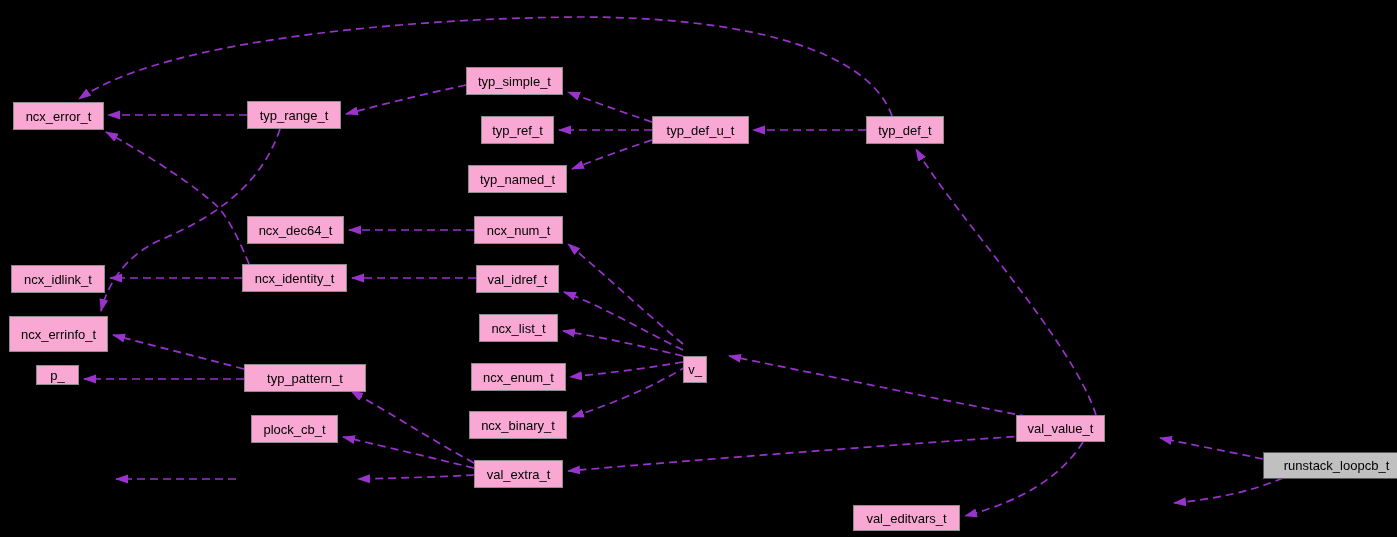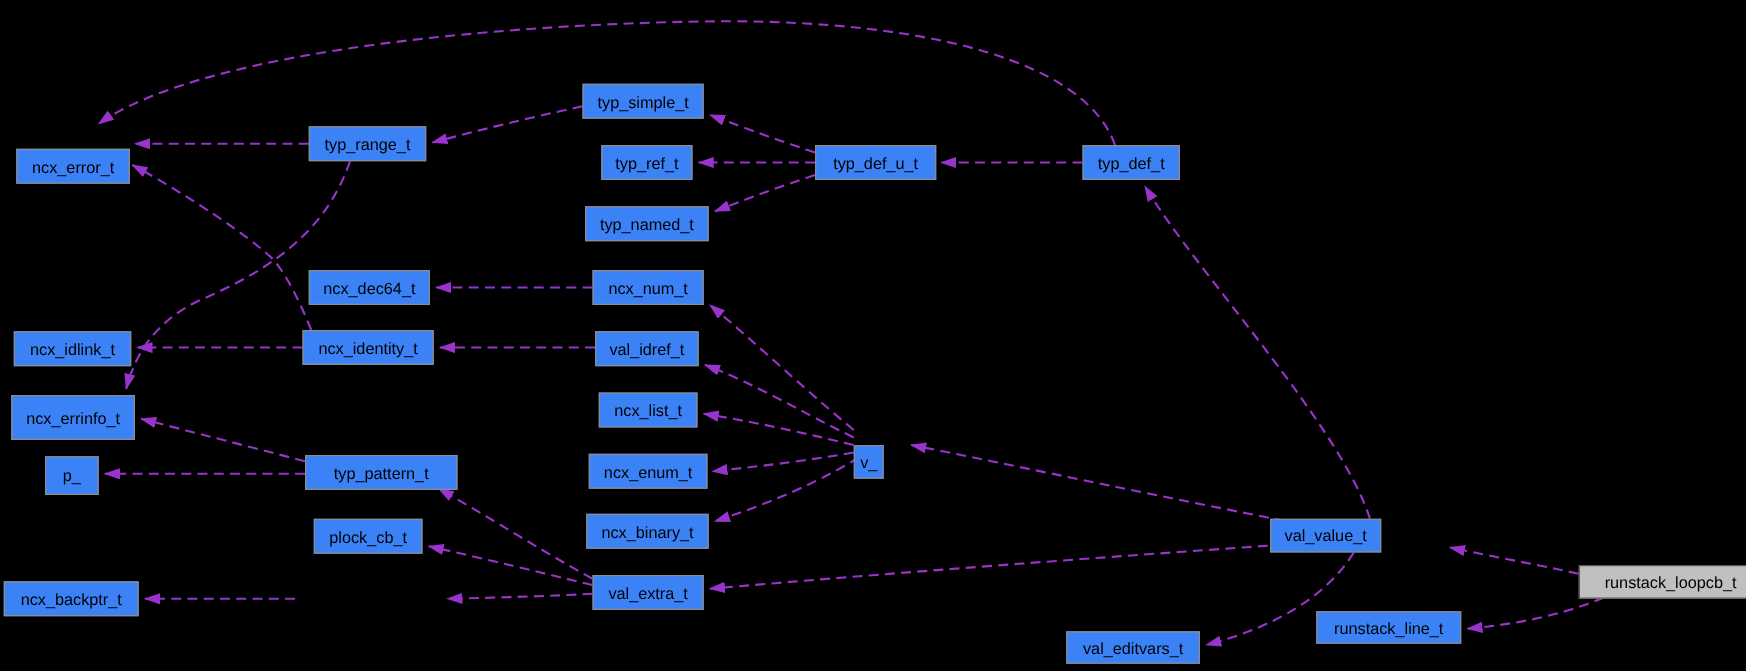--- a/index.html
+++ b/index.html
@@ -13,21 +13,21 @@
   .graph svg{position:absolute;left:0;top:0;}
   .edge{
     fill:none;
     stroke:#9933cc;
     stroke-width:1.7;
     stroke-dasharray:8 5;
   }
   .node{
     position:absolute;
     box-sizing:border-box;
-    background:#3b82f6;
+    background:#f9a8d4;
     border:1.5px solid #8c8c8c;
     color:#000;
     font-size:13px;
     display:flex;
     align-items:center;
     justify-content:center;
     white-space:nowrap;
     z-index:2;
     cursor:pointer;
   }
@@ -72,21 +72,21 @@
     <path class="edge" d="M 474 463 C 432 440 392 414 351 391" marker-end="url(#arrow)"></path>
     <path class="edge" d="M 474 468 C 432 458 392 448 343 437" marker-end="url(#arrow)"></path>
     <path class="edge" d="M 474 475 C 438 477 400 478 358 479" marker-end="url(#arrow)"></path>
     <path class="edge" d="M 236 479 L 116 479" marker-end="url(#arrow)"></path>
     <path class="edge" d="M 1066 433 C 890 445 705 459 568 471" marker-end="url(#arrow)"></path>
     <path class="edge" d="M 1083 442 C 1062 476 1022 501 965 516" marker-end="url(#arrow)"></path>
     <path class="edge" d="M 1263 459 C 1226 451 1193 445 1160 438" marker-end="url(#arrow)"></path>
     <path class="edge" d="M 1283 478 C 1250 492 1215 499 1174 503" marker-end="url(#arrow)"></path>
   </svg>
 
-  <div class="node" style="left:13px;top:119px;width:91px;height:28px">
+  <div class="node" style="left:13px;top:102px;width:91px;height:28px">
       <span>ncx_error_t</span>
     </div>
   <div class="node" style="left:247px;top:101px;width:94px;height:28px">
       <span>typ_range_t</span>
     </div>
   <div class="node" style="left:466px;top:67px;width:97px;height:28px">
       <span>typ_simple_t</span>
     </div>
   <div class="node" style="left:481px;top:116px;width:73px;height:28px">
       <span>typ_ref_t</span>
@@ -117,47 +117,41 @@
     </div>
   <div class="node" style="left:9px;top:316px;width:99px;height:36px">
       <span>ncx_errinfo_t</span>
     </div>
   <div class="node" style="left:479px;top:314px;width:79px;height:28px">
       <span>ncx_list_t</span>
     </div>
   <div class="node" style="left:683px;top:356px;width:24px;height:27px">
       <span>v_</span>
     </div>
-  <div class="node" style="left:36px;top:365px;width:43px;height:31px">
+  <div class="node" style="left:36px;top:365px;width:43px;height:20px">
       <span>p_</span>
     </div>
   <div class="node" style="left:244px;top:364px;width:122px;height:28px">
       <span>typ_pattern_t</span>
     </div>
   <div class="node" style="left:471px;top:363px;width:95px;height:28px">
       <span>ncx_enum_t</span>
     </div>
   <div class="node" style="left:251px;top:415px;width:87px;height:28px">
       <span>plock_cb_t</span>
     </div>
   <div class="node" style="left:469px;top:411px;width:98px;height:28px">
       <span>ncx_binary_t</span>
     </div>
-  <div class="node" style="left:3px;top:465px;width:108px;height:28px">
-      <span>ncx_backptr_t</span>
-    </div>
   <div class="node" style="left:474px;top:460px;width:89px;height:28px">
       <span>val_extra_t</span>
     </div>
   <div class="node" style="left:1016px;top:415px;width:89px;height:27px">
       <span>val_value_t</span>
     </div>
   <div class="node highlight" style="left:1263px;top:452px;width:147px;height:27px">
       <span>runstack_loopcb_t</span>
     </div>
   <div class="node" style="left:853px;top:505px;width:107px;height:26px">
       <span>val_editvars_t</span>
     </div>
-  <div class="node" style="left:1053px;top:489px;width:116px;height:26px">
-      <span>runstack_line_t</span>
-    </div>
 
 </div>
 
 </body></html>

